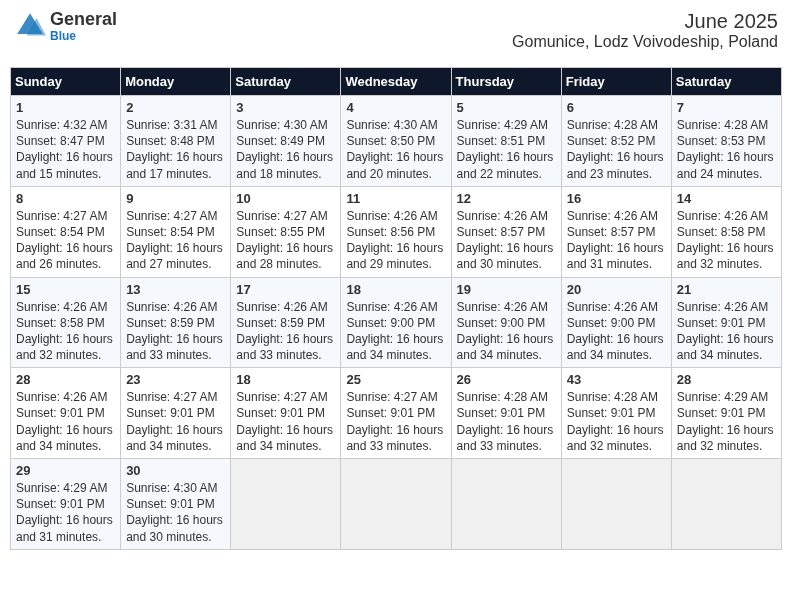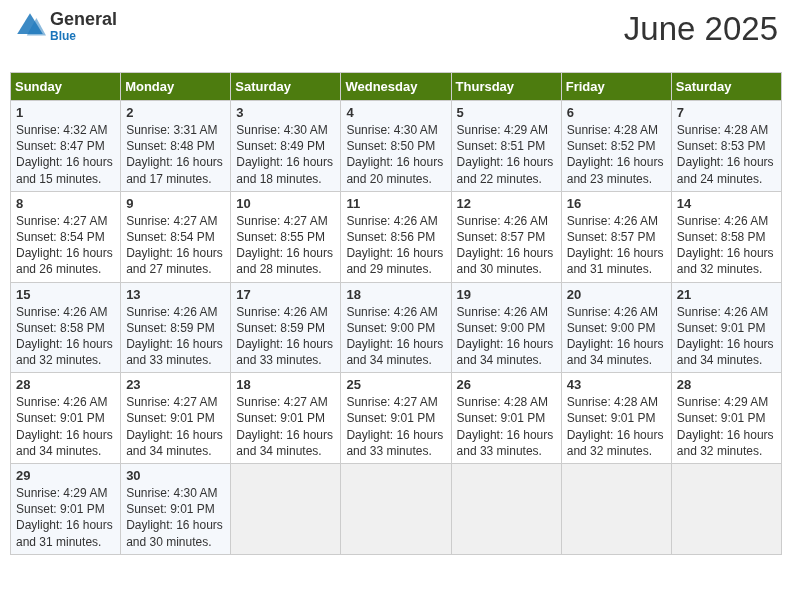--- a/index.html
+++ b/index.html
@@ -7,21 +7,21 @@
       font-family: Arial, sans-serif;
       background: #fff;
       width: 792px;
       min-height: 612px;
       padding: 10px;
     }
     .header-area {
       display: flex;
       justify-content: space-between;
       align-items: flex-start;
-      margin-bottom: 24px;
+      margin-bottom: 16px;
       padding: 0 4px;
     }
     .logo {
       display: flex;
       align-items: center;
       gap: 4px;
     }
     .logo-text {
       display: flex;
       flex-direction: column;
@@ -38,35 +38,35 @@
       color: #1a75bb;
     }
     .logo-icon {
       width: 32px;
       height: 32px;
     }
     .title-block {
       text-align: right;
     }
     .month-title {
-      font-size: 33px;
+      font-size: 20px;
       color: #333;
       font-weight: normal;
     }
     .location-title {
       font-size: 16px;
       color: #333;
     }
     .calendar {
       width: 100%;
       border-collapse: collapse;
       table-layout: fixed;
     }
     .calendar th {
-      background-color: #4d7c0f;
+      background-color: #0f172a;
       color: #fff;
       font-size: 13px;
       font-weight: bold;
       padding: 6px 4px;
       text-align: left;
       border: 1px solid #ccc;
     }
     .calendar td {
       border: 1px solid #ccc;
       vertical-align: top;
@@ -106,20 +106,21 @@
       <polygon points="20,4 36,30 4,30" fill="#1a75bb" opacity="0.85"></polygon>
       <polygon points="28,10 40,32 16,32" fill="#1a75bb" opacity="0.5"></polygon>
     </svg>
     <div class="logo-text">
       <span class="logo-general">General</span>
       <span class="logo-blue">Blue</span>
     </div>
   </div>
   <div class="title-block">
     <div class="month-title">June 2025</div>
+    <div class="location-title">Gomunice, Lodz Voivodeship, Poland</div>
   </div>
 </div>
 
 <table class="calendar">
   <thead>
     <tr>
     <th>Sunday</th>
         <th>Monday</th>
         <th>Saturday</th>
         <th>Wednesday</th>

